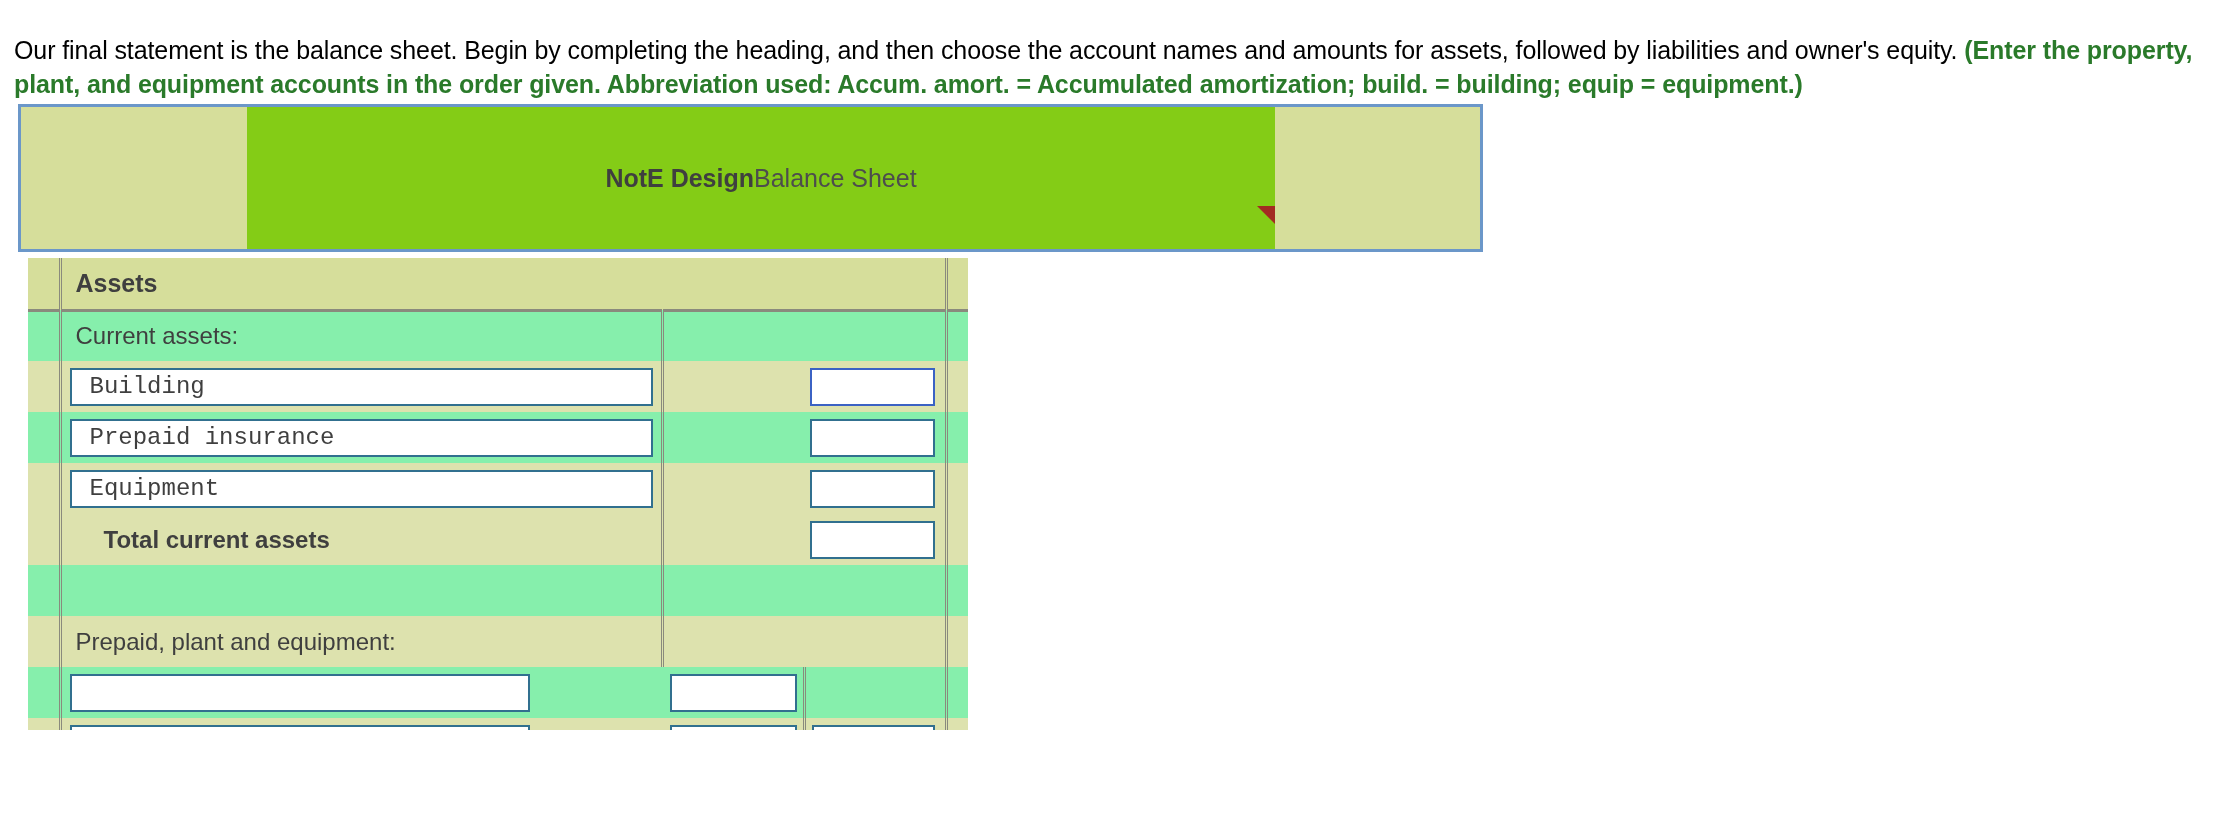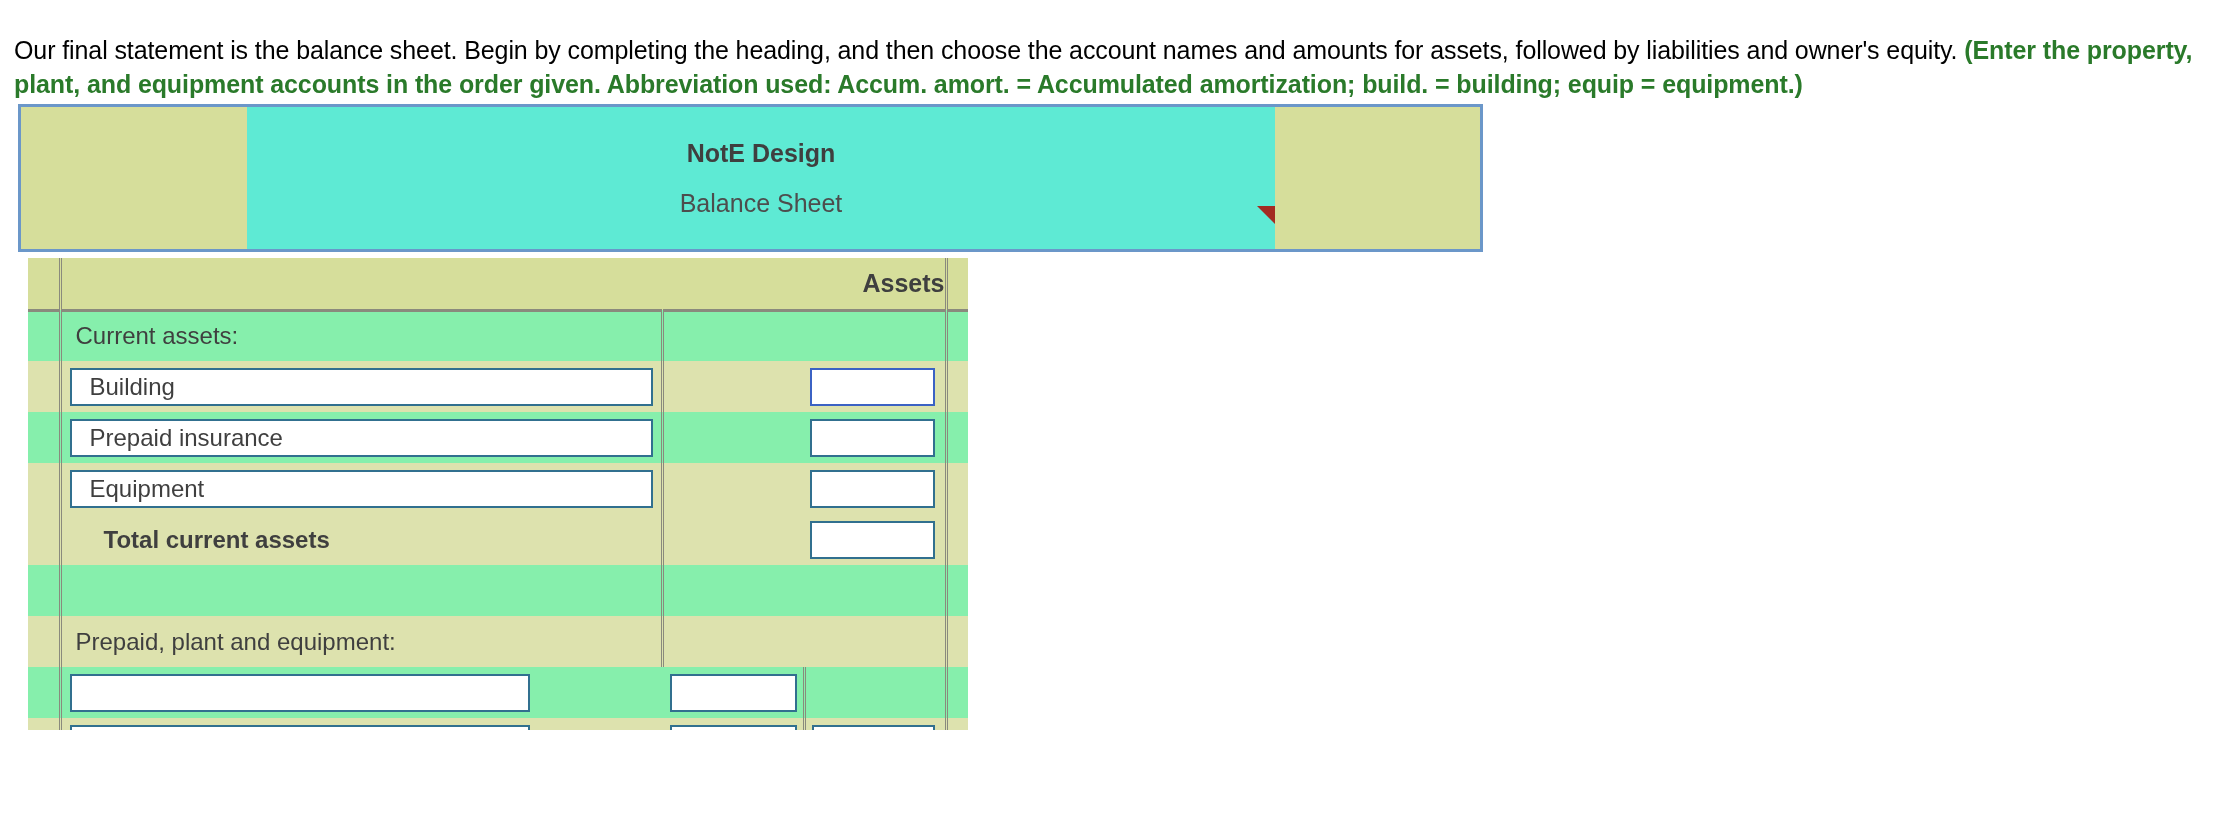--- a/index.html
+++ b/index.html
@@ -48,23 +48,22 @@
     background: #d6de9b;
     flex: 0 0 auto;
   }
   .heading-pad-right {
     width: 205px;
     background: #d6de9b;
     flex: 0 0 auto;
   }
   .heading-center {
     flex: 1 1 auto;
-    background: #5eead4;
+    background: #84cc16;
     display: flex;
-    flex-direction: column;
     align-items: center;
     justify-content: center;
     position: relative;
   }
   .heading-line {
     color: #4d4d4d;
     font-size: 25px;
     line-height: 50px;
     text-align: center;
     white-space: nowrap;
@@ -106,42 +105,42 @@
   
   tr.dark  td { background: #dde2ae; }
   tr.light td { background: #86efac; }
 
   
   td.gutter  { border-right: 3px double #8a8a7d; }
   td.rgutter { border-left: 3px double #8a8a7d; }
   td.sep     { border-left: 3px double #8a8a7d; }
 
   
-  tr.hdr td { background: #d6de9b; height: 52px; text-align: right; }
+  tr.hdr td { background: #d6de9b; height: 52px; }
   tr.hdr td.title-cell {
     font-weight: bold;
     font-size: 25px;
     color: #3f3f3f;
     padding-left: 14px;
     border-bottom: 3px solid #8a8a7d;
   }
   tr.hdr td.gutter { border-bottom: 3px solid #8a8a7d; }
   tr.hdr td.rgutter { border-bottom: 3px solid #8a8a7d; background: #d6de9b; }
 
   
   td.text-cell { padding-left: 14px; font-size: 24px; white-space: nowrap; }
   td.text-cell.indent { padding-left: 42px; font-weight: bold; }
 
   
   .field {
     background: #ffffff;
     border: 2px solid #31708f;
     height: 38px;
     display: block;
-    font-family: Liberation Sans, sans-serif;
+    font-family: Liberation Mono, monospace;
     font-size: 24px;
     color: #3f3f3f;
     padding: 0 0 0 18px;
     line-height: 34px;
     white-space: nowrap;
     overflow: hidden;
   }
   .field.focused { border-color: #3b62c4; }
   .field.amount { padding-left: 8px; }
 

